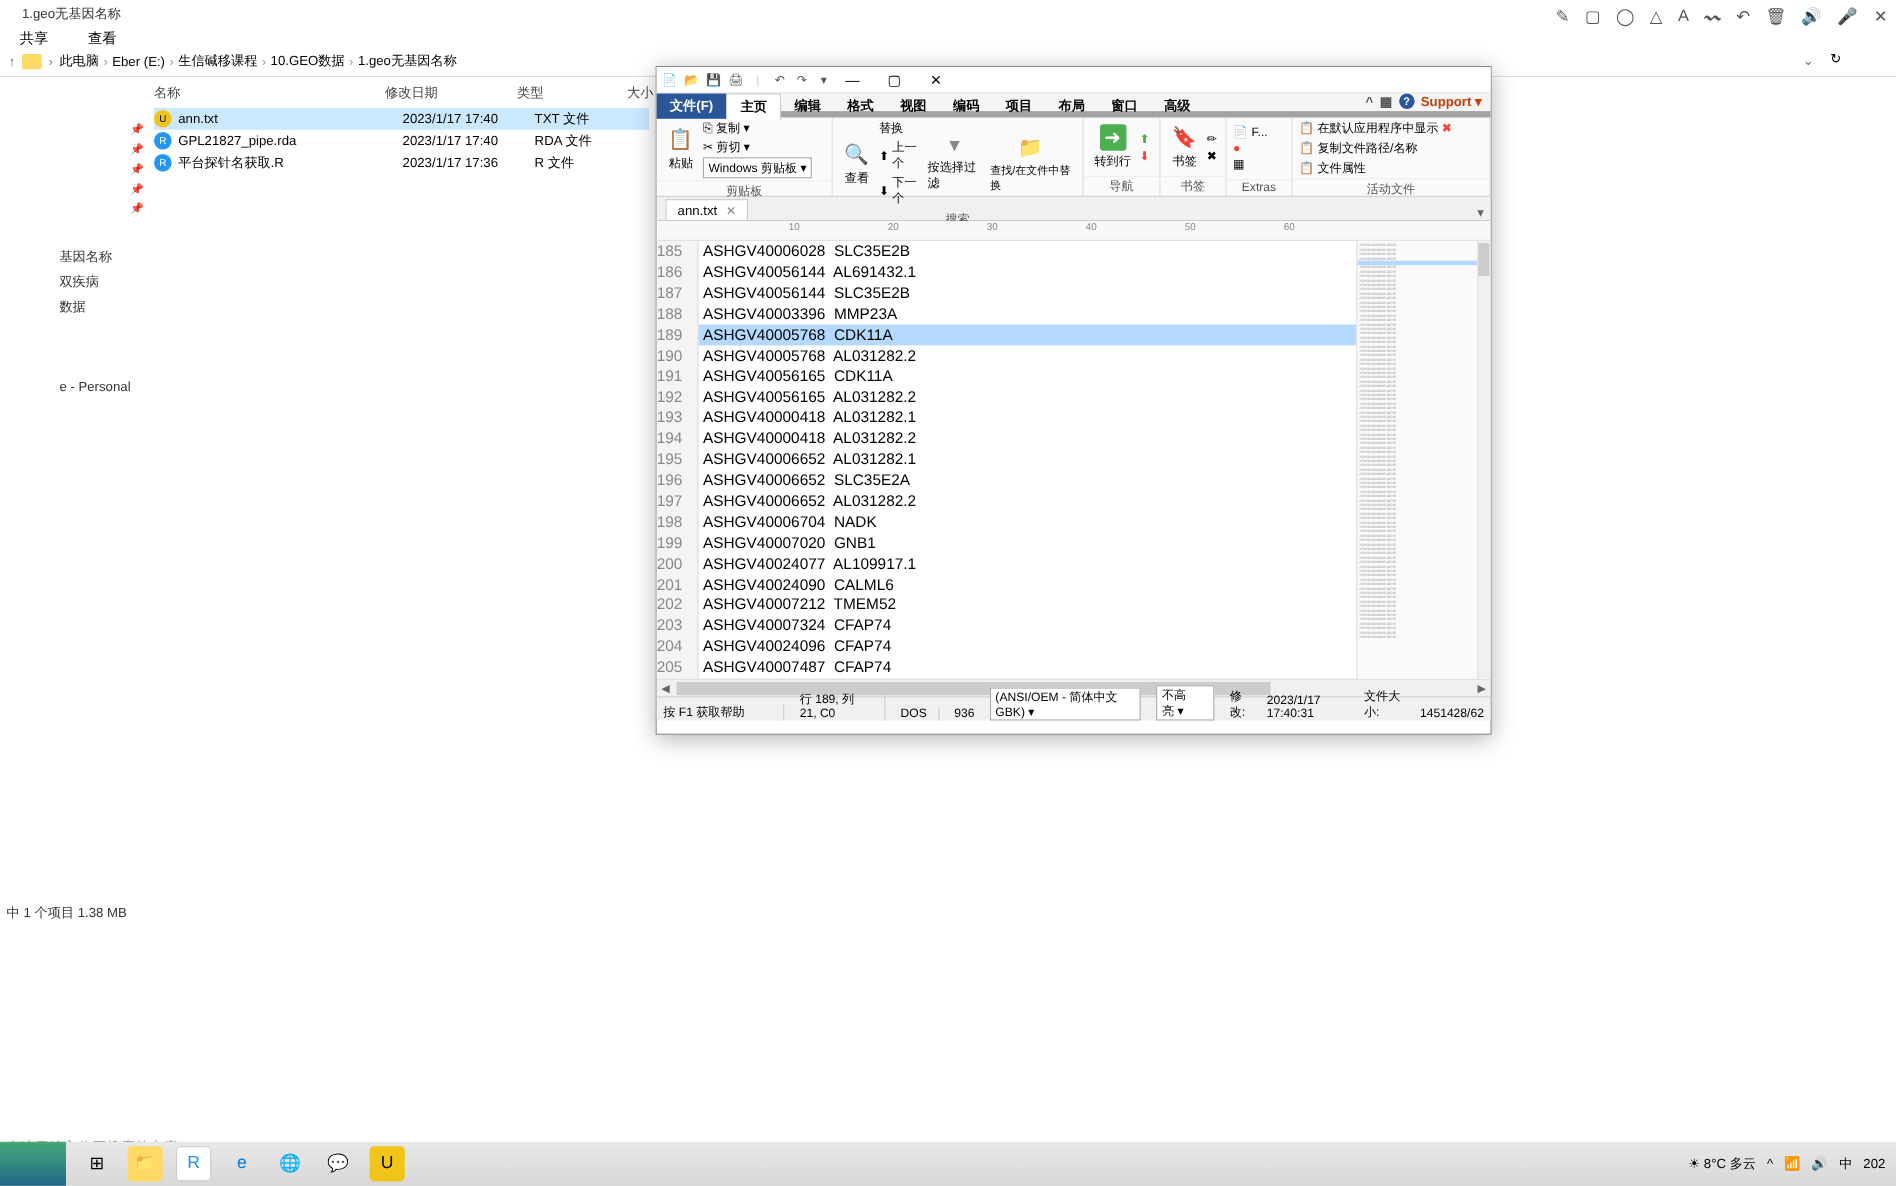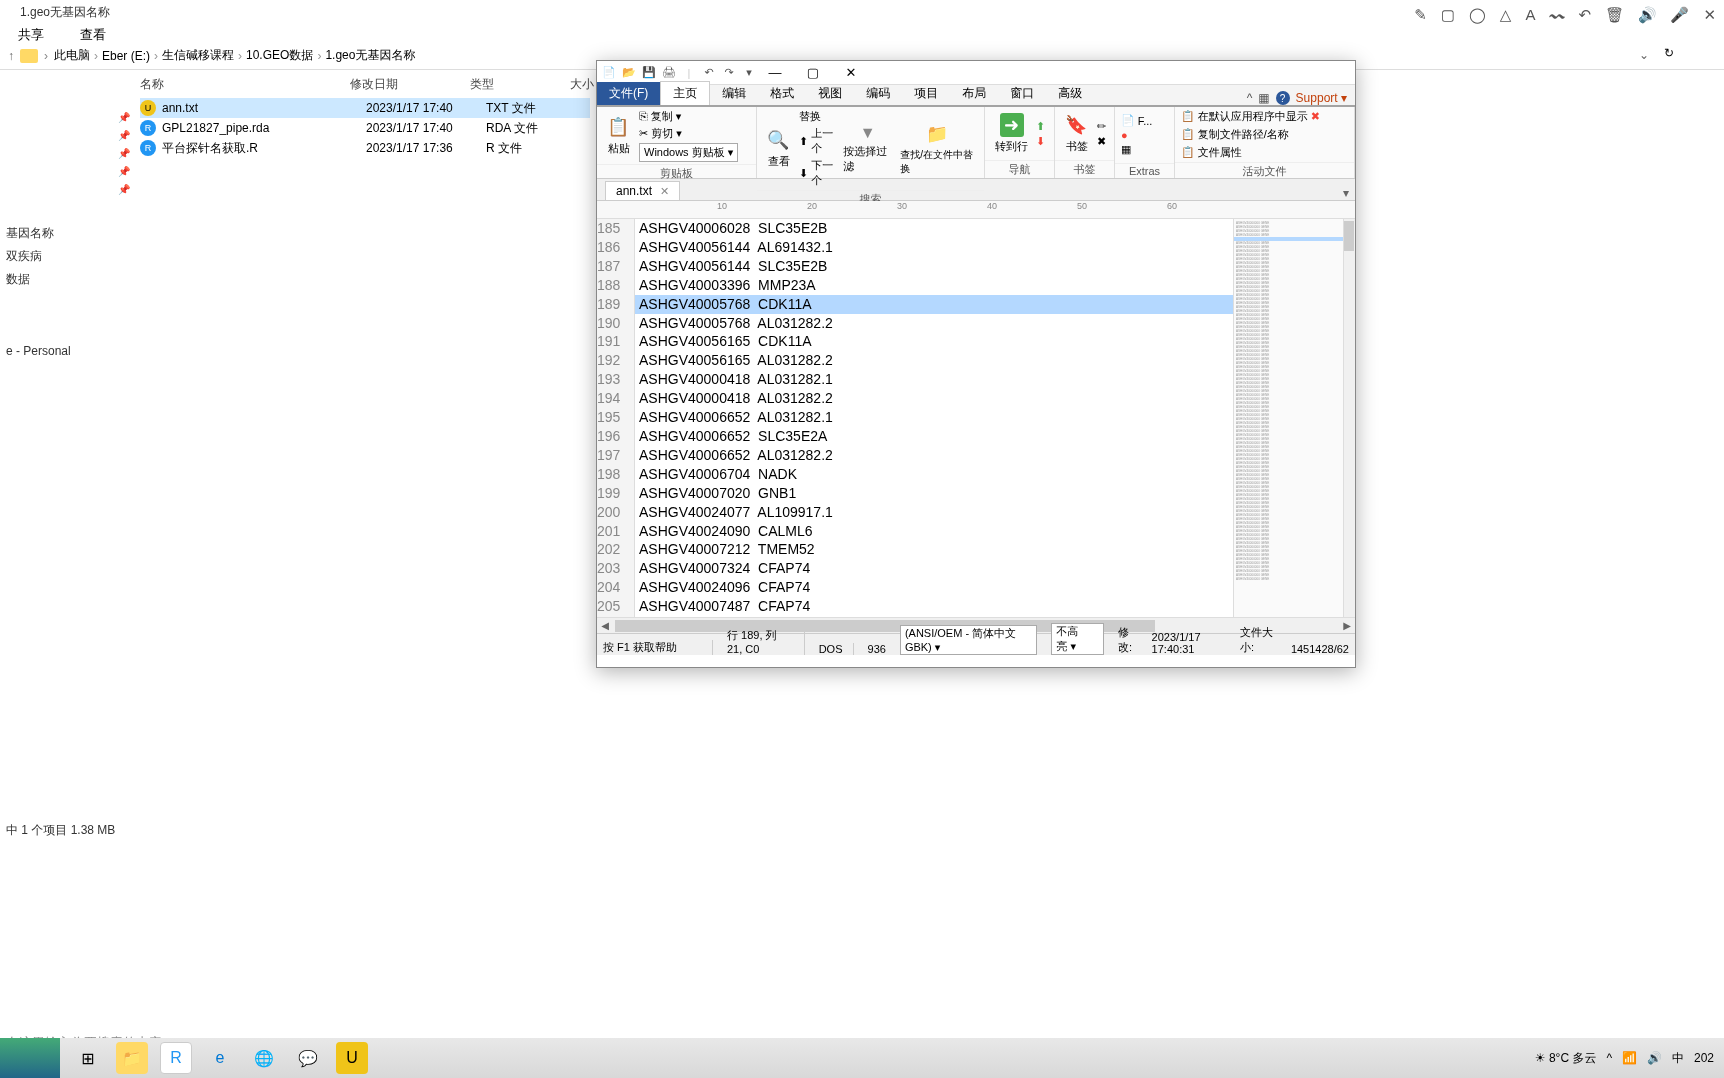--- a/index.html
+++ b/index.html
@@ -27,39 +27,39 @@
 .file-row.selected { background: #cce8ff; }
 .file-icon { width: 16px; height: 16px; margin-right: 6px; border-radius: 50%; display: inline-flex; align-items: center; justify-content: center; font-size: 9px; color: #fff; }
 .fi-yellow { background: #f0c419; color: #000; }
 .fi-blue { background: #2196f3; }
 .fr-name { width: 204px; }
 .fr-date { width: 120px; }
 .fr-type { width: 100px; }
 
 .sidebar-left { position: absolute; left: 0; top: 76px; width: 135px; }
 .sidebar-left .pin { position: absolute; right: 4px; color: #bbb; font-size: 10px; }
-.sidebar-item { padding: 3px 6px; font-size: 12px; color: #333; }
+.sidebar-item { padding: 3px 6px; font-size: 12px; color: #333; margin-left: 48px; }
 
 .status-bar-exp { position: absolute; left: 0; top: 822px; font-size: 12px; color: #333; padding-left: 6px; }
 .search-hint { position: absolute; left: 0; bottom: 20px; font-size: 13px; color: #888; padding: 6px; }
 
 
 .tr-icons { position: absolute; right: 8px; top: 4px; display: flex; gap: 14px; align-items: center; color: #555; }
 .tr-icons span { font-size: 15px; }
 
 
 .ue-window { position: absolute; left: 596px; top: 60px; width: 760px; height: 608px; background: #fff; border: 1px solid #888; box-shadow: 0 4px 20px rgba(0,0,0,0.3); }
 .ue-titlebar { height: 24px; background: #fff; display: flex; align-items: center; padding: 0 4px; border-bottom: 1px solid #ddd; }
 .ue-title-icons { display: flex; gap: 4px; }
 .ue-title-icons span { width: 16px; height: 16px; display:inline-flex; align-items:center; justify-content:center; font-size:11px; color:#555;}
 .ue-title { flex: 1; text-align: center; font-size: 12px; font-weight: bold; }
 .ue-win-btns { display: flex; gap: 2px; }
 .ue-win-btns span { width: 36px; text-align: center; font-size: 13px; }
 
-.ue-menubar { height: 22px; display: flex; align-items: flex-end; background: #f4f4f4; border-bottom: 2px solid #a3a3a3; font-size: 12px; }
+.ue-menubar { height: 22px; display: flex; align-items: flex-start; background: #f4f4f4; border-bottom: 6px solid #a3a3a3; font-size: 12px; font-weight: bold; }
 .ue-menu-item { padding: 3px 12px; }
 .ue-menu-item.file { background: #2b579a; color: #fff; }
 .ue-menu-item.active { background: #fff; border: 1px solid #ccc; border-bottom: none; }
 .ue-menu-right { margin-left: auto; display: flex; align-items: center; gap: 6px; padding-right: 8px; color:#555; }
 .ue-menu-right .support { color:#c2410c; }
 
 .ue-ribbon { height: 72px; background: #fafafa; border-bottom: 1px solid #ccc; display: flex; }
 .ribbon-group { border-right: 1px solid #ddd; display: flex; flex-direction: column; }
 .ribbon-content { flex: 1; display: flex; align-items: center; padding: 2px 6px; gap: 4px; }
 .ribbon-label { text-align: center; font-size: 11px; color: #555; border-top: 1px solid #eee; padding: 1px 0; }

